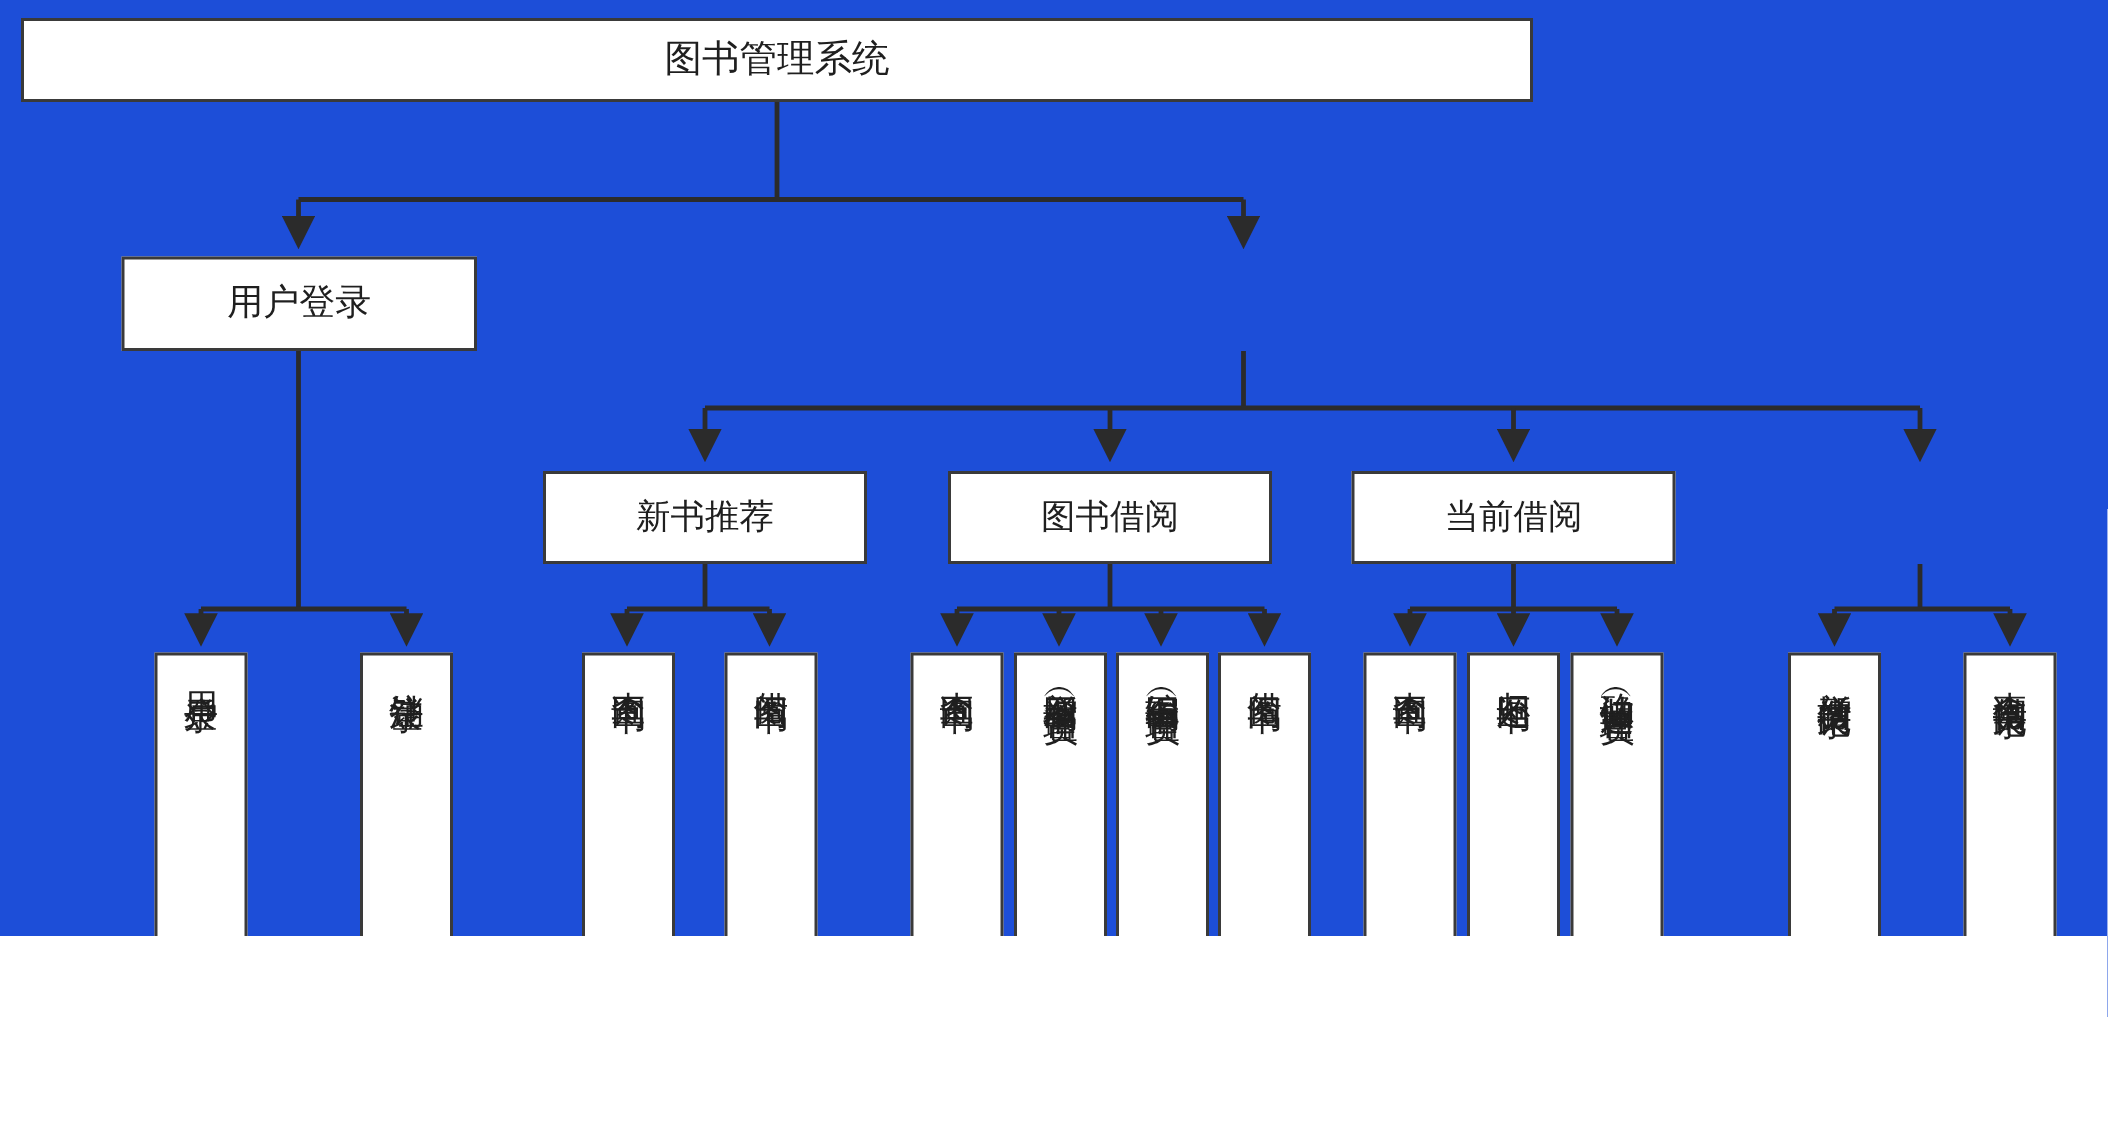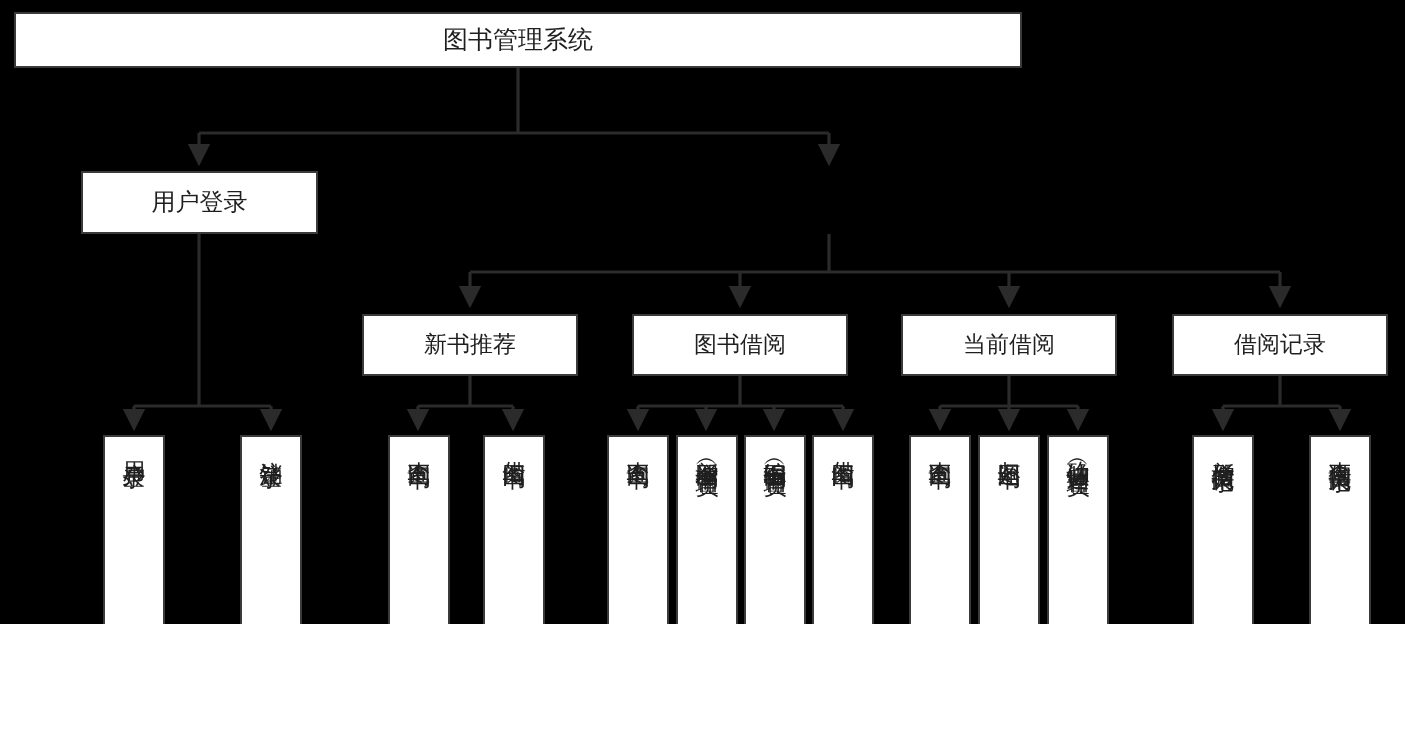--- a/index.html
+++ b/index.html
@@ -7,21 +7,21 @@
     padding: 0;
     background: #ffffff;
   }
   body {
     font-family: "Liberation Sans", "DejaVu Sans", sans-serif;
   }
   #stage {
     position: relative;
     width: 1405px;
     height: 624px;
-    background: #000000;
+    background: #1d4ed8;
     overflow: hidden;
   }
   #wires {
     position: absolute;
     left: 0;
     top: 0;
     width: 1405px;
     height: 747px;
     pointer-events: none;
   }
@@ -133,23 +133,20 @@
 
   <div class="node l3" style="left:632px; top:314px; width:216px; height:62px;">
     <span class="label">图书借阅</span>
   </div>
   <div class="node l3" style="left:362px; top:314px; width:216px; height:62px;">
     <span class="label">新书推荐</span>
   </div>
   <div class="node l3" style="left:901px; top:314px; width:216px; height:62px;">
     <span class="label">当前借阅</span>
   </div>
-  <div class="node l3" style="left:1172px; top:314px; width:216px; height:62px;">
-    <span class="label">借阅记录</span>
-  </div>
 
   <div class="node leaf" style="left:103px; top:435px; width:62px; height:298px;">
     <span class="label">用户登录</span>
   </div>
   <div class="node leaf" style="left:240px; top:435px; width:62px; height:298px;">
     <span class="label">注销登录</span>
   </div>
 
   <div class="node leaf" style="left:388px; top:435px; width:62px; height:298px;">
     <span class="label">查询图书</span>

